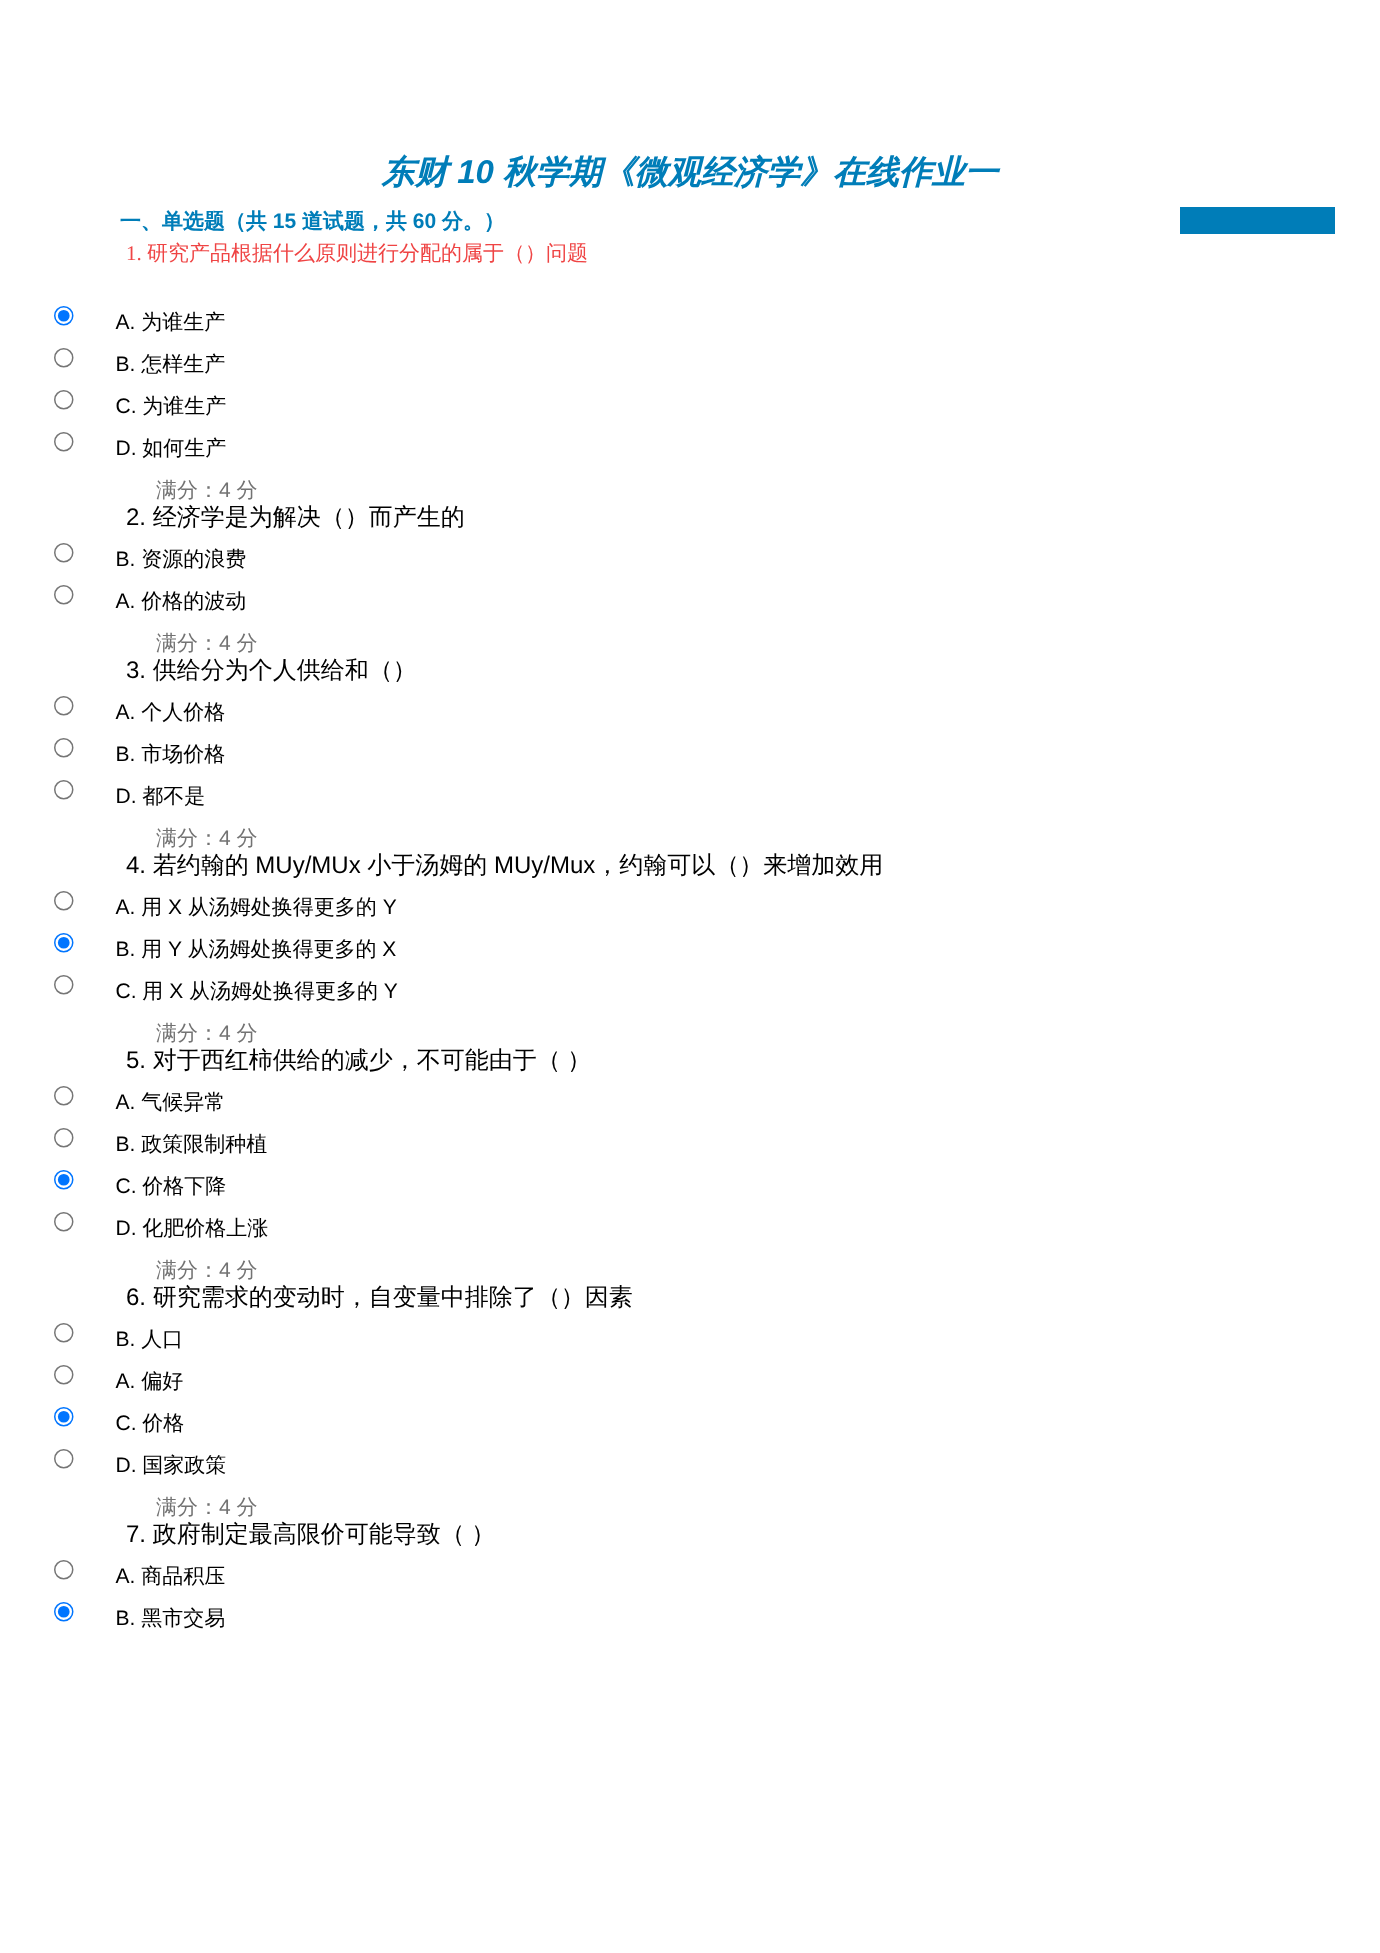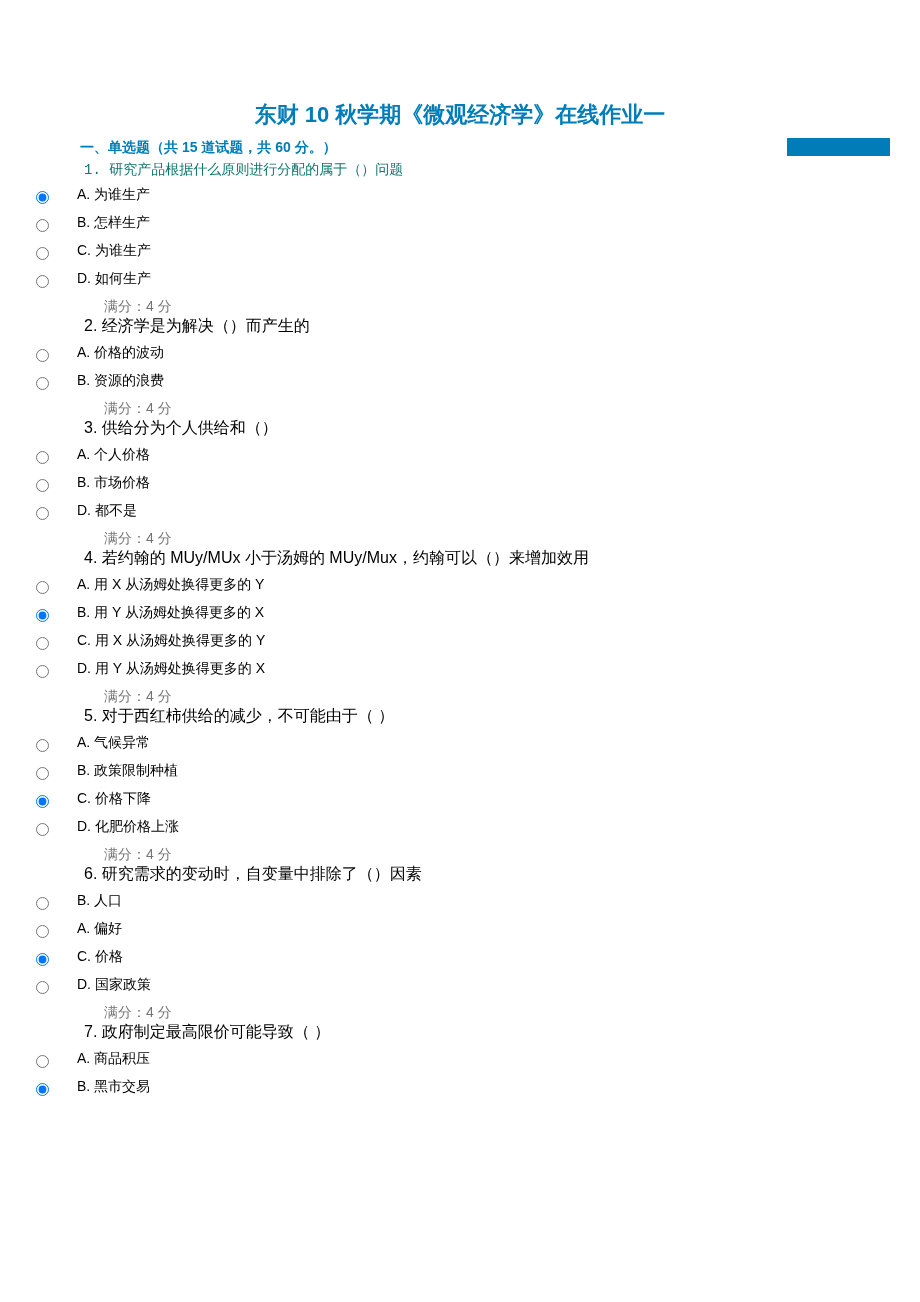--- a/index.html
+++ b/index.html
@@ -14,42 +14,43 @@
       padding: 100px 30px 30px 30px;
       width: 920px;
     }
     .page-title {
       color: #007db8;
       font-size: 22px;
       font-weight: bold;
       text-align: center;
       margin-bottom: 8px;
       font-family: Arial, "SimSun", sans-serif;
+      font-style: italic;
     }
     .section-header {
       color: #007db8;
       font-size: 14px;
       font-weight: bold;
       padding-left: 50px;
       margin-bottom: 4px;
       background: linear-gradient(to right, #fff 0%, #fff 88%, #007db8 88%, #007db8 100%);
       line-height: 18px;
       font-family: Arial, "SimSun", sans-serif;
     }
     .question-text {
       font-size: 14px;
-      color: #0f766e;
+      color: #ef4444;
       padding-left: 54px;
-      margin-bottom: 4px;
+      margin-bottom: 24px;
       line-height: 20px;
-      font-family: Liberation Mono, monospace;
+      font-family: Liberation Serif, serif;
     }
     .option-row {
       display: flex;
-      align-items: flex-end;
+      align-items: flex-start;
       padding-left: 6px;
       margin-bottom: 8px;
       line-height: 20px;
     }
     .option-row input[type="radio"] {
       margin-right: 28px;
       margin-top: 0;
     }
     .option-text {
       font-size: 14px;
@@ -93,25 +94,25 @@
       <span class="option-text">C.  为谁生产</span>
     </div>
     <div class="option-row">
       <input type="radio" name="q0" style="">
       <span class="option-text">D.  如何生产</span>
     </div>
     <div class="score-line">满分：4  分</div>
     <div class="next-question">2.  经济学是为解决（）而产生的</div>
     <div class="option-row">
       <input type="radio" name="q1" style="">
-      <span class="option-text">A.  价格的波动</span>
+      <span class="option-text">B.  资源的浪费</span>
     </div>
     <div class="option-row">
       <input type="radio" name="q1" style="">
-      <span class="option-text">B.  资源的浪费</span>
+      <span class="option-text">A.  价格的波动</span>
     </div>
     <div class="score-line">满分：4  分</div>
     <div class="next-question">3.  供给分为个人供给和（）</div>
     <div class="option-row">
       <input type="radio" name="q2" style="">
       <span class="option-text">A.  个人价格</span>
     </div>
     <div class="option-row">
       <input type="radio" name="q2" style="">
       <span class="option-text">B.  市场价格</span>
@@ -126,24 +127,20 @@
       <input type="radio" name="q3" style="">
       <span class="option-text">A.  用 X 从汤姆处换得更多的 Y</span>
     </div>
     <div class="option-row">
       <input type="radio" name="q3" checked="" style="">
       <span class="option-text">B.  用 Y 从汤姆处换得更多的 X</span>
     </div>
     <div class="option-row">
       <input type="radio" name="q3" style="">
       <span class="option-text">C.  用 X 从汤姆处换得更多的 Y</span>
-    </div>
-    <div class="option-row">
-      <input type="radio" name="q3" style="">
-      <span class="option-text">D.  用 Y 从汤姆处换得更多的 X</span>
     </div>
     <div class="score-line">满分：4  分</div>
     <div class="next-question">5.  对于西红柿供给的减少，不可能由于（  ）</div>
     <div class="option-row">
       <input type="radio" name="q4" style="">
       <span class="option-text">A.  气候异常</span>
     </div>
     <div class="option-row">
       <input type="radio" name="q4" style="">
       <span class="option-text">B.  政策限制种植</span>

